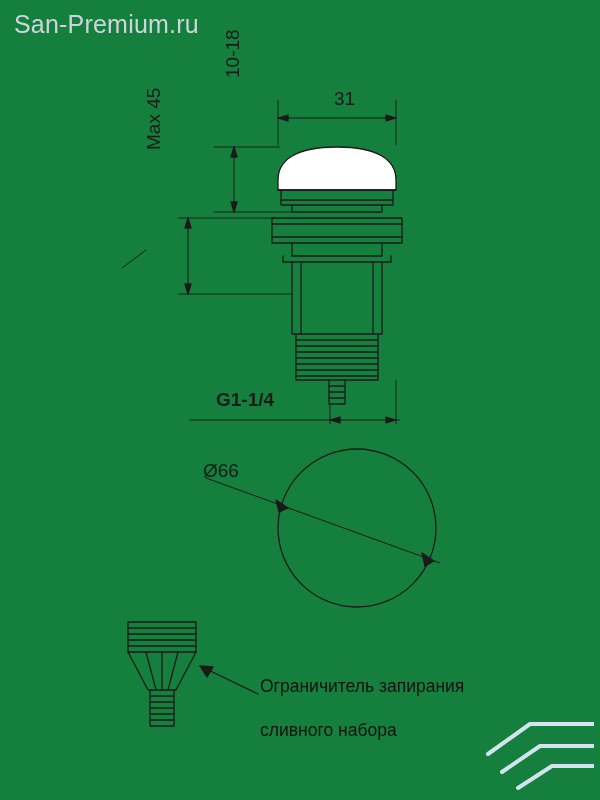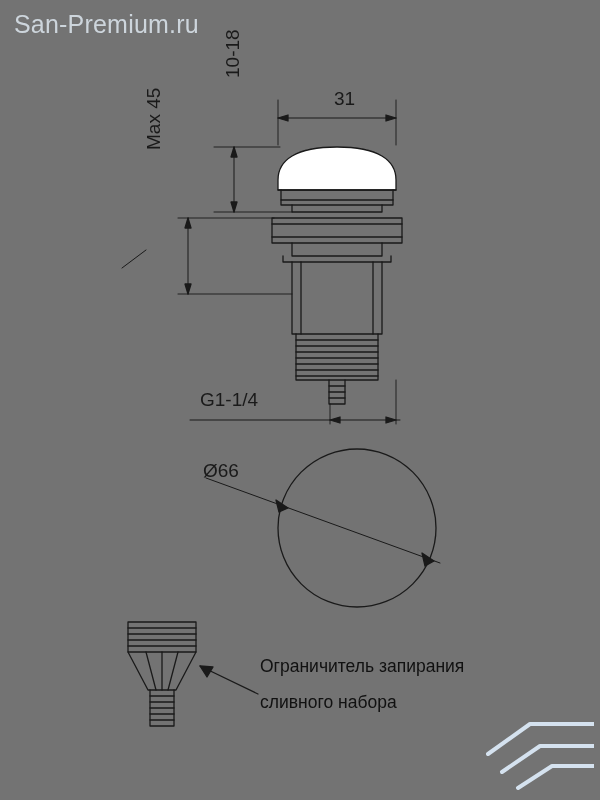--- a/index.html
+++ b/index.html
@@ -7,21 +7,21 @@
     padding: 0;
     background: #ffffff;
   }
   body {
     font-family: "Liberation Sans", sans-serif;
   }
   #page {
     position: relative;
     width: 600px;
     height: 800px;
-    background: #737373;
+    background: #15803d;
     overflow: hidden;
   }
   .watermark {
     position: absolute;
     left: 14px;
     top: 10px;
     font-size: 25px;
     color: #cdd5dc;
     letter-spacing: 0.2px;
     font-family: "Liberation Sans", sans-serif;
@@ -158,27 +158,27 @@
       <path d="M200 666 L213 667 L207 677 Z" fill="#1a1a1a"></path>
     </g>
   </svg>
 
   <div class="dim-label" style="left: 334px; top: 88px;">31</div>
 
   <div class="dim-label vert" style="left: 222px; top: 78px;">10-18</div>
 
   <div class="dim-label vert" style="left: 143px; top: 150px;">Max 45</div>
 
-  <div class="dim-label" style="left: 200px; top: 389px;">G1-1/4</div>
+  <div class="dim-label" style="left: 216px; top: 389px; font-weight: bold;">G1-1/4</div>
 
   <div class="dim-label" style="left: 203px; top: 460px; text-align: right;">Ø66</div>
 
-  <div class="note-label" style="left: 260px; top: 656px;">Ограничитель запирания</div>
+  <div class="note-label" style="left: 260px; top: 676px;">Ограничитель запирания</div>
 
-  <div class="note-label" style="left: 260px; top: 692px;">сливного набора</div>
+  <div class="note-label" style="left: 260px; top: 720px;">сливного набора</div>
 
   <svg class="logo-mark" viewBox="0 0 150 92">
     <g fill="none" stroke="#d5e2ef" stroke-width="4" stroke-linejoin="round" stroke-linecap="round">
       <path d="M44 52 L86 22 L150 22"></path>
       <path d="M58 70 L96 44 L150 44"></path>
       <path d="M74 86 L108 64 L150 64"></path>
     </g>
   </svg>
 
 </div>

